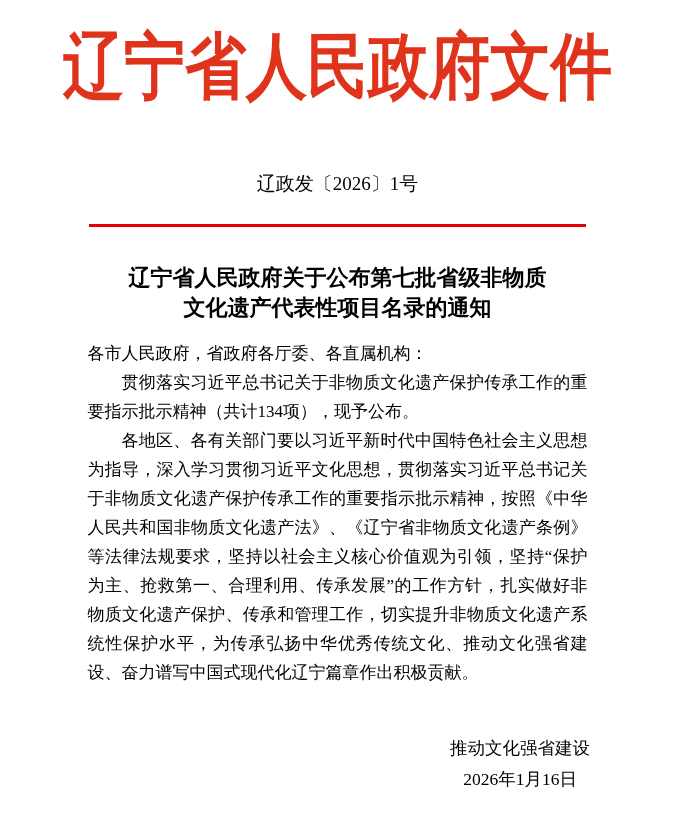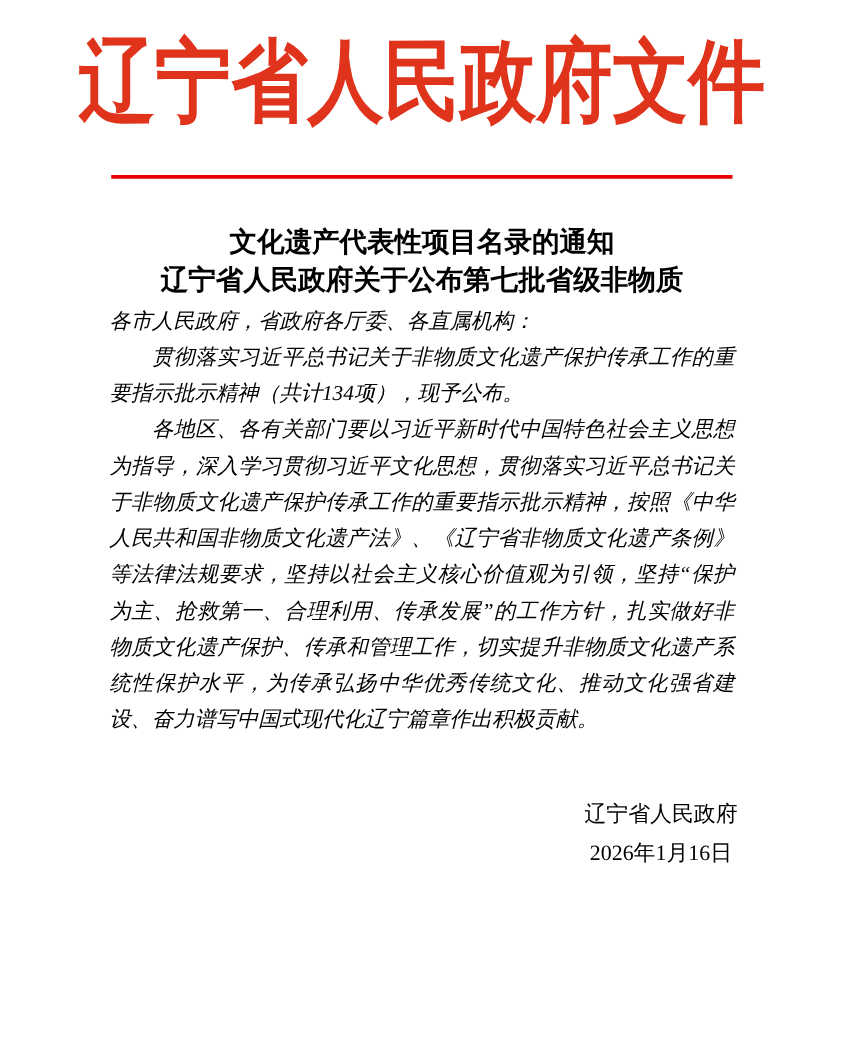--- a/index.html
+++ b/index.html
@@ -50,25 +50,24 @@
     text-align: center;
     font-size: 22px;
     font-weight: bold;
     line-height: 30px;
   }
   .doc-title .title-line {
     display: block;
   }
   .body-text {
     width: 500px;
-    margin: 3px auto 0 auto;
+    margin: 16px auto 0 auto;
     font-size: 17px;
     line-height: 29px;
     text-align: justify;
-    font-style: italic;
   }
   .body-text p {
     margin: 0;
   }
   .para {
     text-indent: 2em;
   }
   .signature {
     width: fit-content;
     margin: 46px 85px 0 auto;
@@ -79,32 +78,33 @@
 </style>
 </head>
 <body>
 
 <div class="page">
 
   <div class="banner">
     <span class="banner-text">辽宁省人民政府文件</span>
   </div>
 
+  <div class="doc-number">辽政发〔2026〕1号</div>
 
   <div class="divider"></div>
 
   <h1 class="doc-title">
+    <span class="title-line">辽宁省人民政府关于公布第七批省级非物质</span>
     <span class="title-line">文化遗产代表性项目名录的通知</span>
-    <span class="title-line">辽宁省人民政府关于公布第七批省级非物质</span>
   </h1>
 
   <div class="body-text">
     <p class="salutation">各市人民政府，省政府各厅委、各直属机构：</p>
     <p class="para">贯彻落实习近平总书记关于非物质文化遗产保护传承工作的重要指示批示精神（共计134项），现予公布。</p>
     <p class="para">各地区、各有关部门要以习近平新时代中国特色社会主义思想为指导，深入学习贯彻习近平文化思想，贯彻落实习近平总书记关于非物质文化遗产保护传承工作的重要指示批示精神，按照《中华人民共和国非物质文化遗产法》、《辽宁省非物质文化遗产条例》等法律法规要求，坚持以社会主义核心价值观为引领，坚持“保护为主、抢救第一、合理利用、传承发展”的工作方针，扎实做好非物质文化遗产保护、传承和管理工作，切实提升非物质文化遗产系统性保护水平，为传承弘扬中华优秀传统文化、推动文化强省建设、奋力谱写中国式现代化辽宁篇章作出积极贡献。</p>
   </div>
 
   <div class="signature">
-    <div class="sig-name">辽宁省人民政府</div>
+    <div class="sig-name">推动文化强省建设</div>
     <div class="sig-date">2026年1月16日</div>
   </div>
 
 </div>
 
 </body></html>

